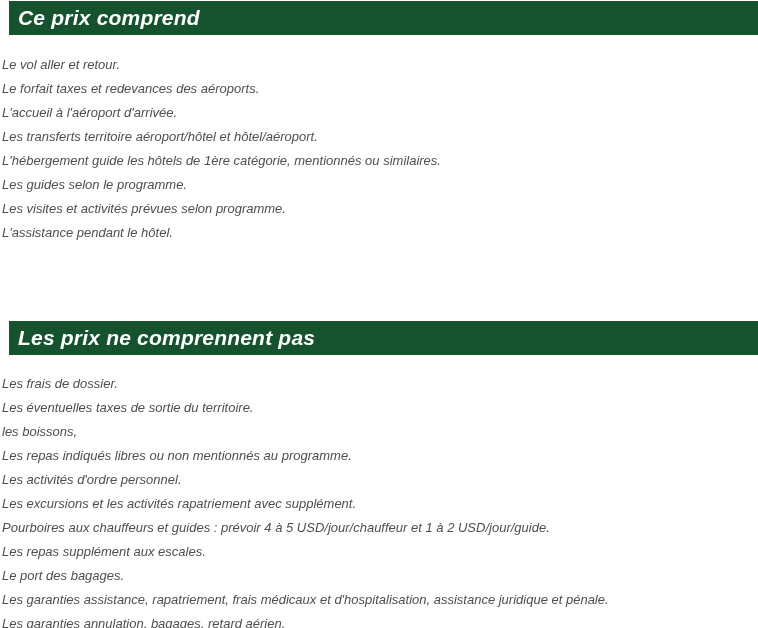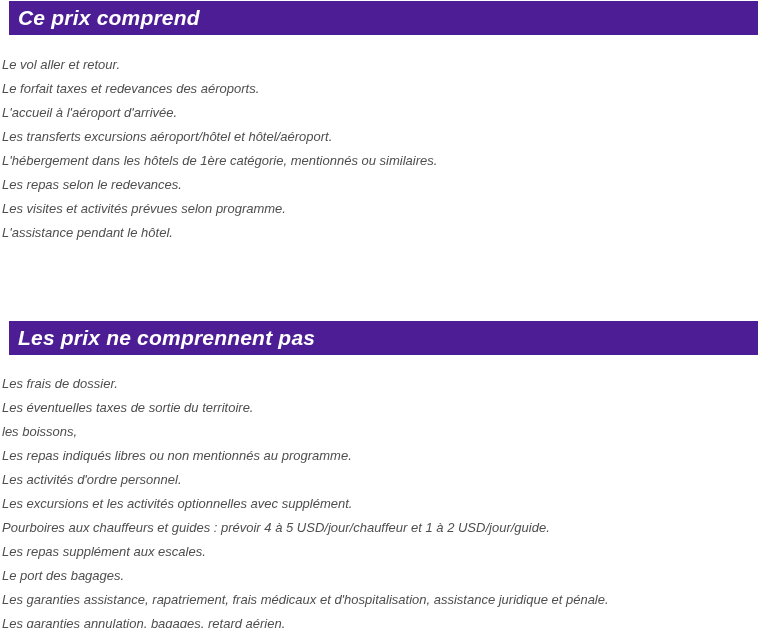--- a/index.html
+++ b/index.html
@@ -9,21 +9,21 @@
   body {
     width: 758px;
     height: 628px;
     background: #ffffff;
     overflow: hidden;
     font-family: "Liberation Sans", sans-serif;
   }
   .header-bar {
     margin-left: 9px;
     height: 34px;
-    background: #4c1d95;
+    background: #14532d;
     display: flex;
     align-items: center;
   }
   .header-title {
     margin: 0;
     padding-left: 9px;
     color: #ffffff;
     font-size: 21px;
     font-weight: bold;
     font-style: italic;
@@ -53,39 +53,39 @@
 <div>
 
   <section>
     <header id="bar-included" class="header-bar">
       <h2 class="header-title">Ce prix comprend</h2>
     </header>
     <div id="list-included" class="item-list">
       <p class="item">Le vol aller et retour.</p>
       <p class="item">Le forfait taxes et redevances des aéroports.</p>
       <p class="item">L'accueil à l'aéroport d'arrivée.</p>
-      <p class="item">Les transferts excursions aéroport/hôtel et hôtel/aéroport.</p>
-      <p class="item">L'hébergement dans les hôtels de 1ère catégorie, mentionnés ou similaires.</p>
-      <p class="item">Les repas selon le redevances.</p>
+      <p class="item">Les transferts territoire aéroport/hôtel et hôtel/aéroport.</p>
+      <p class="item">L'hébergement guide les hôtels de 1ère catégorie, mentionnés ou similaires.</p>
+      <p class="item">Les guides selon le programme.</p>
       <p class="item">Les visites et activités prévues selon programme.</p>
       <p class="item">L'assistance pendant le hôtel.</p>
     </div>
   </section>
 
   <section>
     <header id="bar-excluded" class="header-bar">
       <h2 class="header-title">Les prix ne comprennent pas</h2>
     </header>
     <div id="list-excluded" class="item-list">
       <p class="item">Les frais de dossier.</p>
       <p class="item">Les éventuelles taxes de sortie du territoire.</p>
       <p class="item">les boissons,</p>
       <p class="item">Les repas indiqués libres ou non mentionnés au programme.</p>
       <p class="item">Les activités d'ordre personnel.</p>
-      <p class="item">Les excursions et les activités optionnelles avec supplément.</p>
+      <p class="item">Les excursions et les activités rapatriement avec supplément.</p>
       <p class="item">Pourboires aux chauffeurs et guides : prévoir 4 à 5 USD/jour/chauffeur et 1 à 2 USD/jour/guide.</p>
       <p class="item">Les repas supplément aux escales.</p>
       <p class="item">Le port des bagages.</p>
       <p class="item">Les garanties assistance, rapatriement, frais médicaux et d'hospitalisation, assistance juridique et pénale.</p>
       <p class="item">Les garanties annulation, bagages, retard aérien.</p>
     </div>
   </section>
 
 </div>
 

